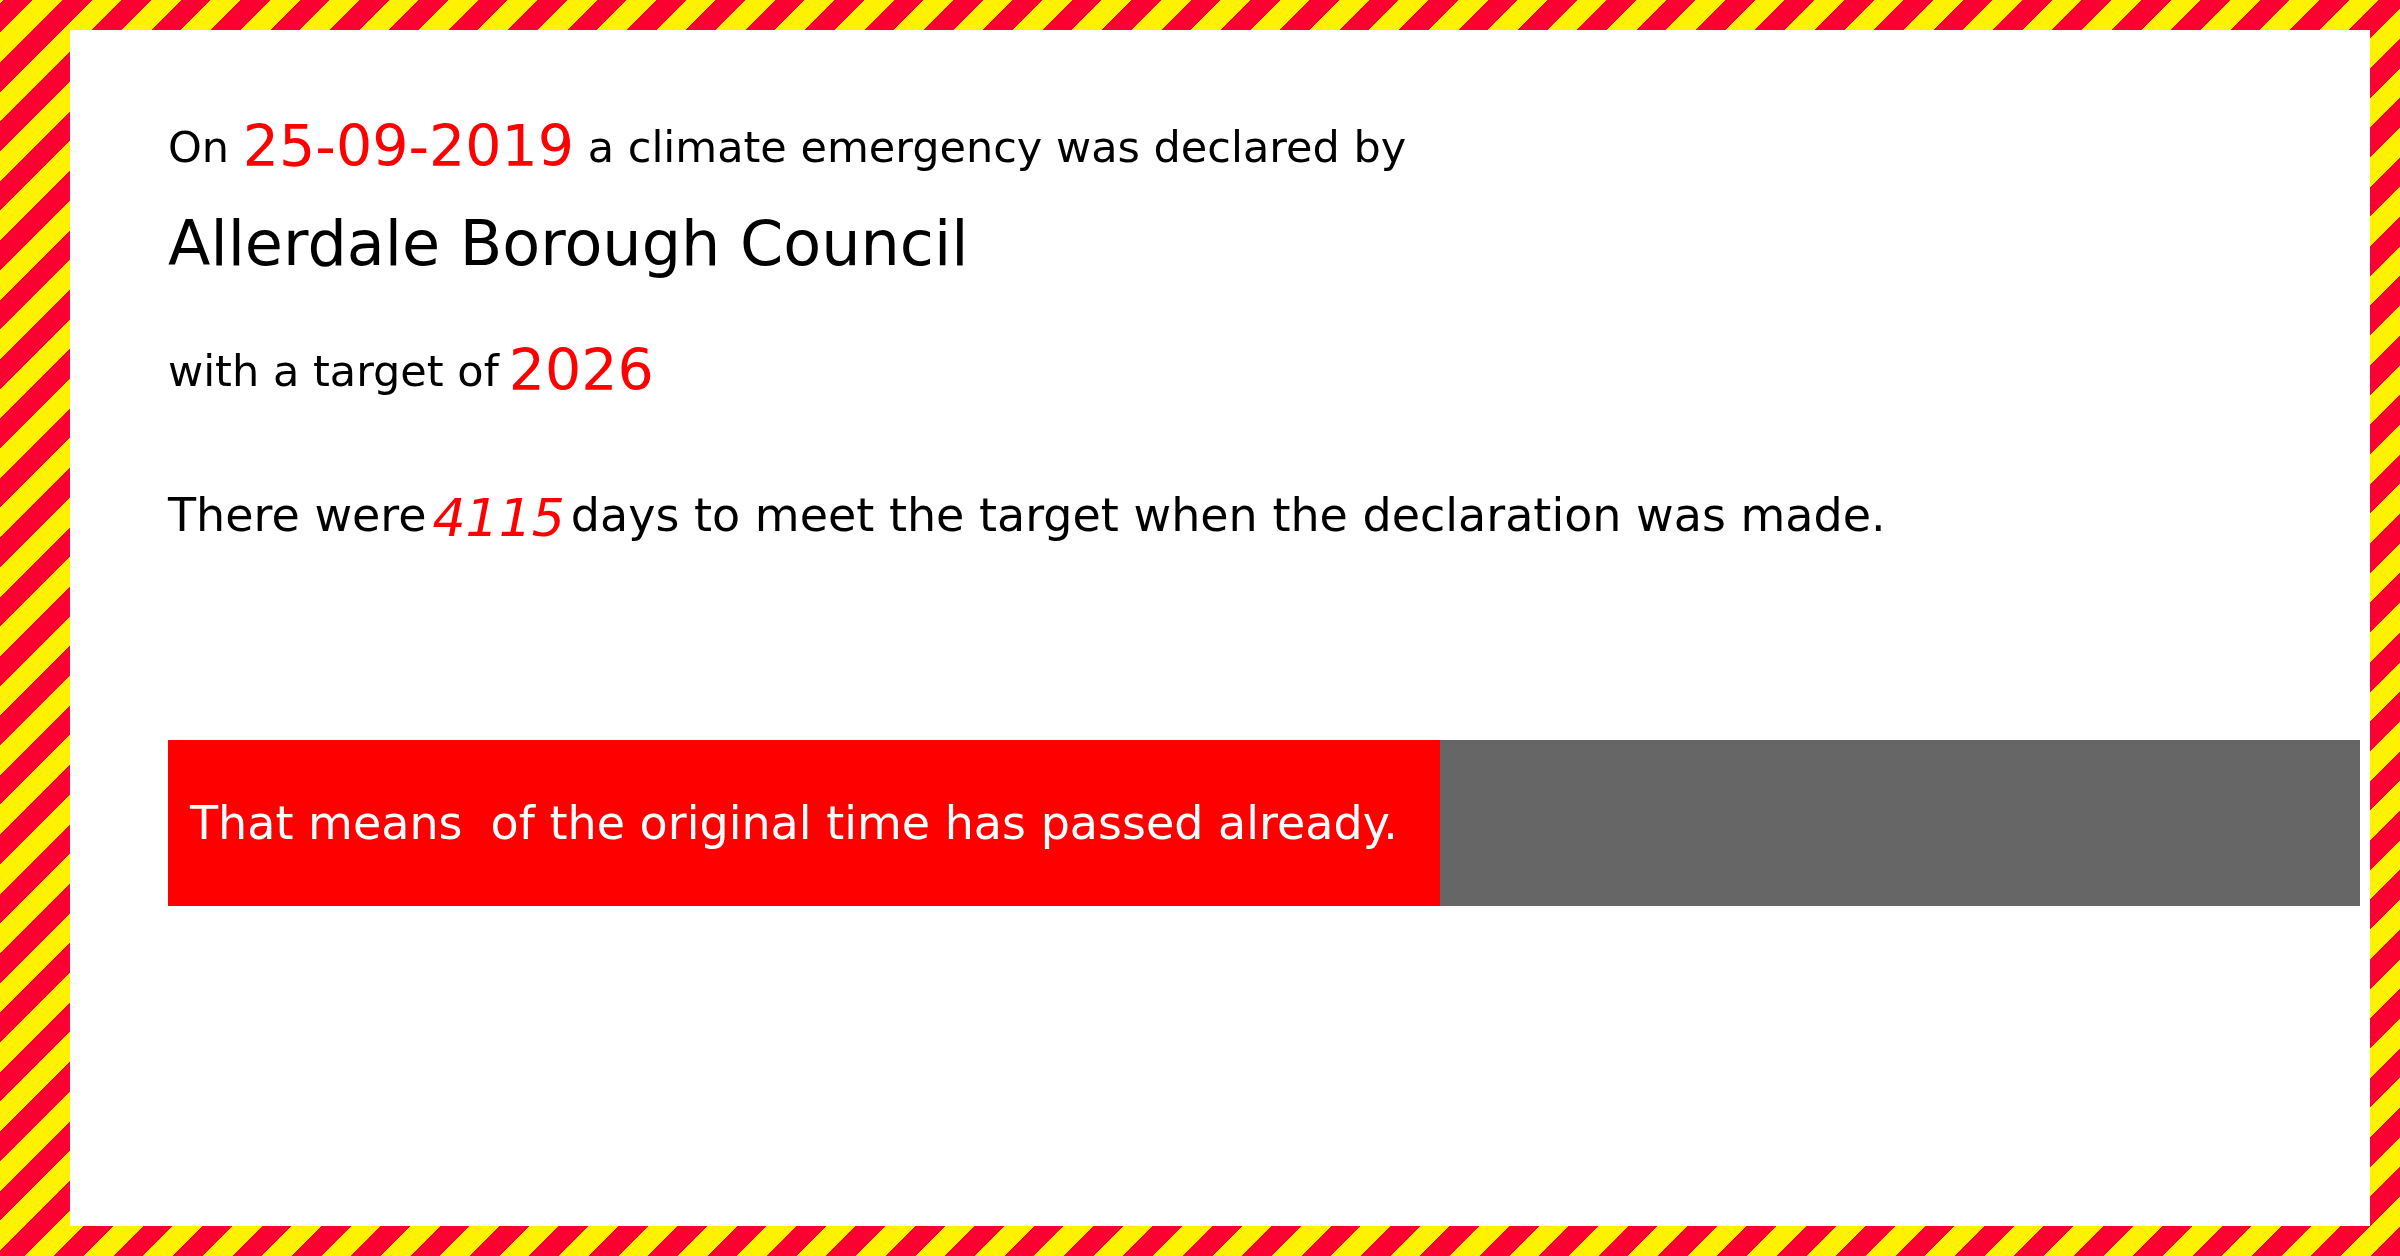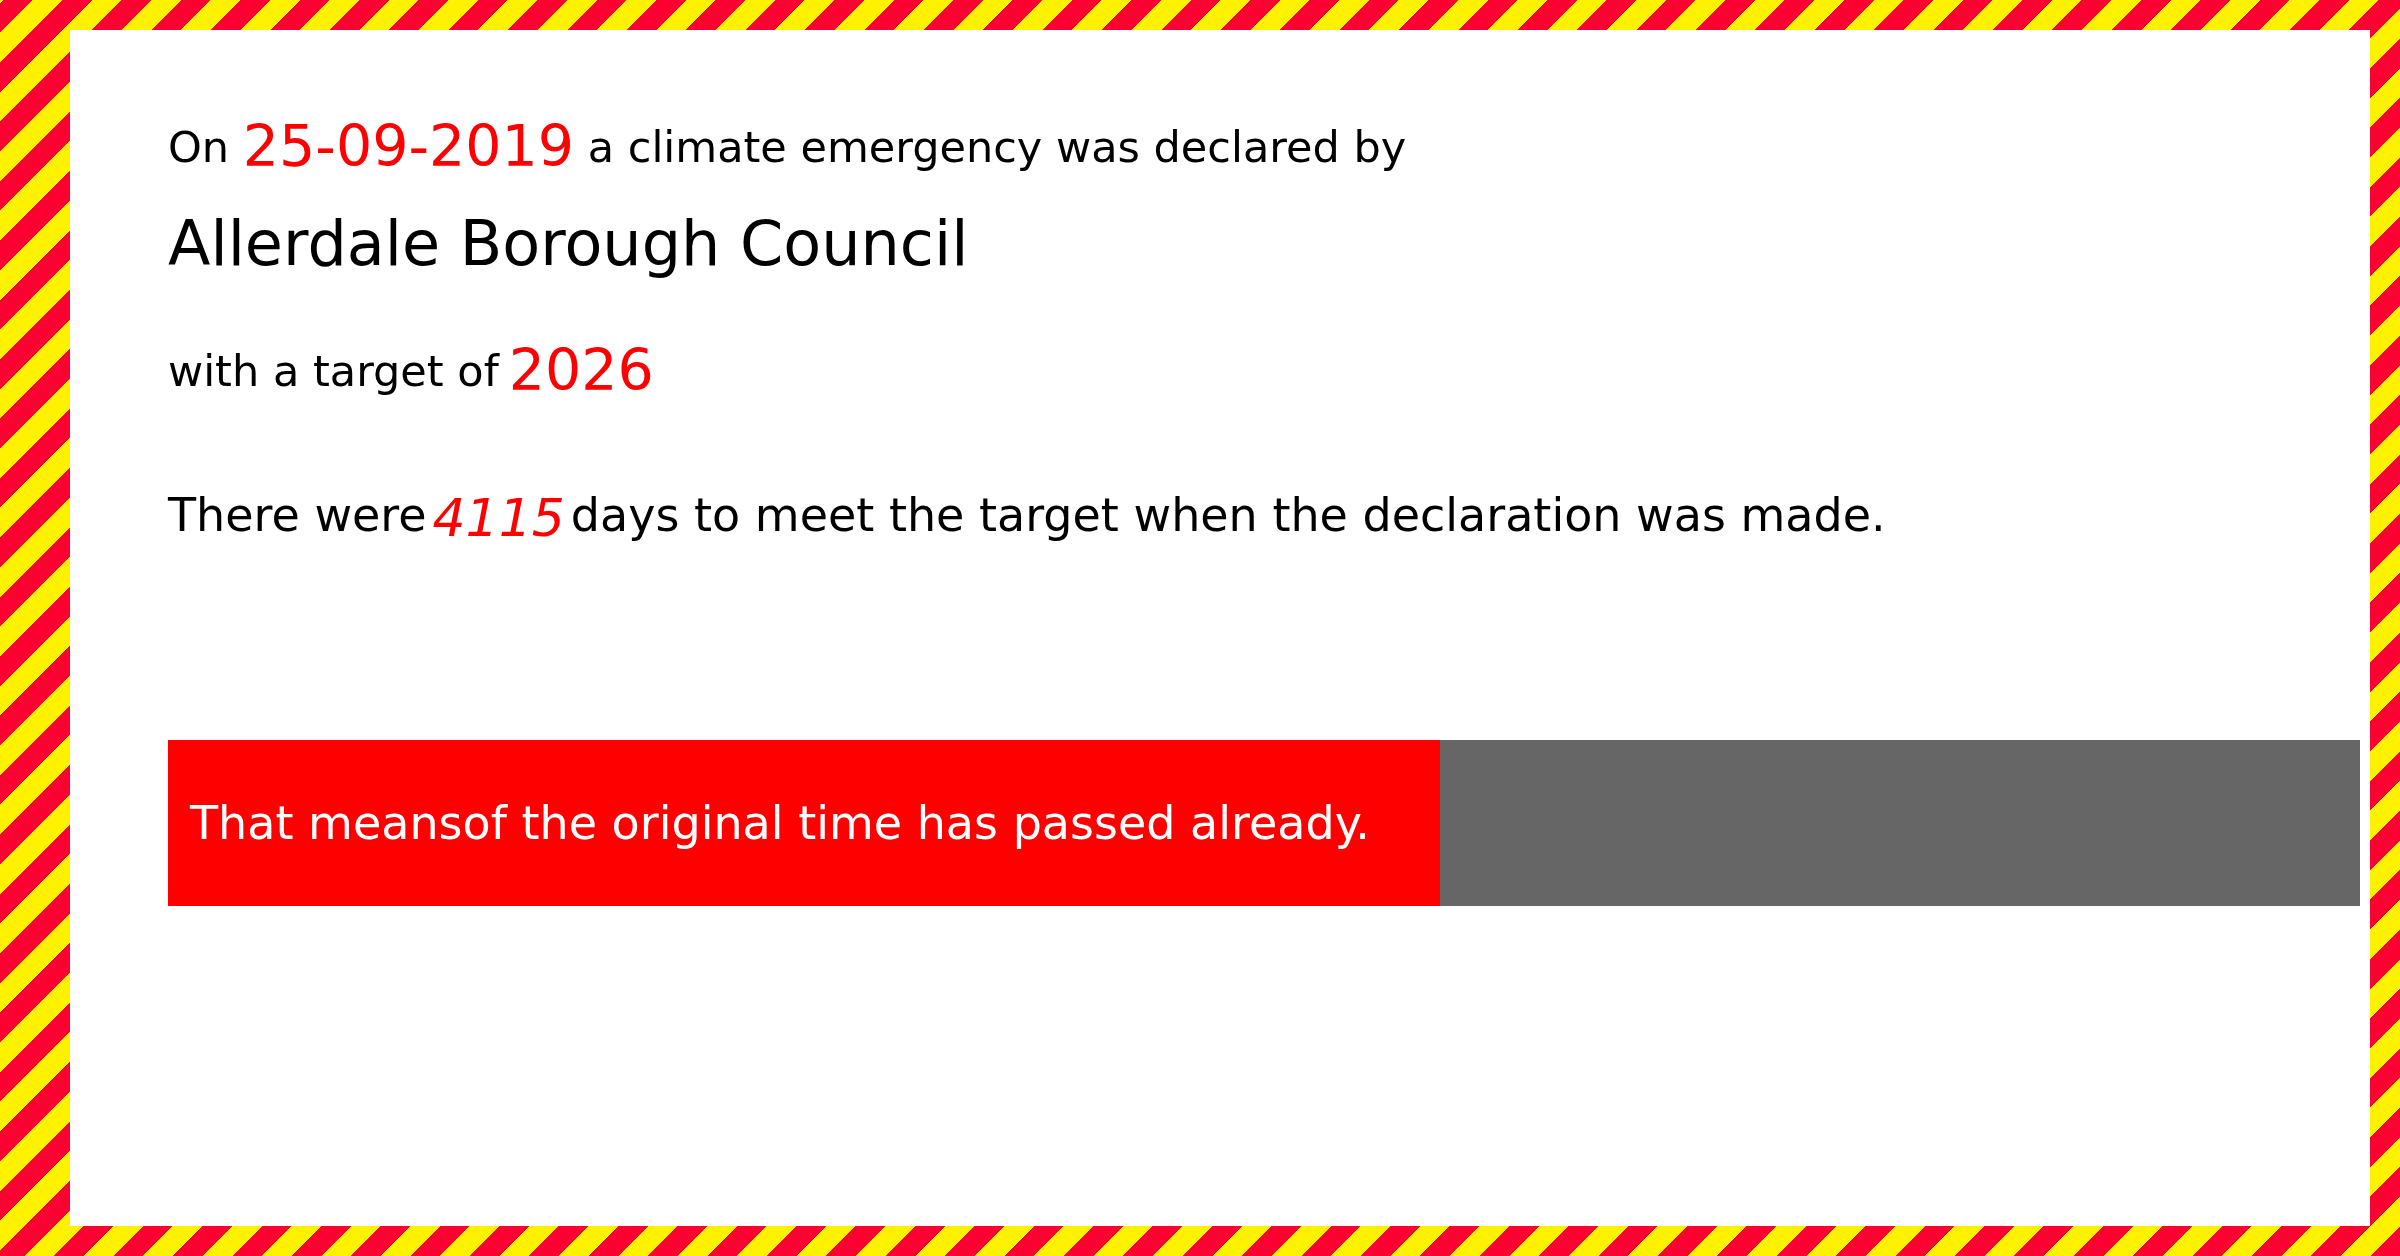--- a/index.html
+++ b/index.html
@@ -138,20 +138,21 @@
     position: absolute;
     left: 22px;
     top: 0;
     height: 100%;
     display: flex;
     align-items: center;
     color: #ffffff;
     font-size: 46px;
     white-space: nowrap;
     font-family: "DejaVu Sans", sans-serif;
+    gap: 28px;
   }
   #progress-label .pct-value {
     font-size: 62px;
     vertical-align: -5px;
     padding: 0 8px;
   }
 
   
   #line-remaining-days {
     position: absolute;

